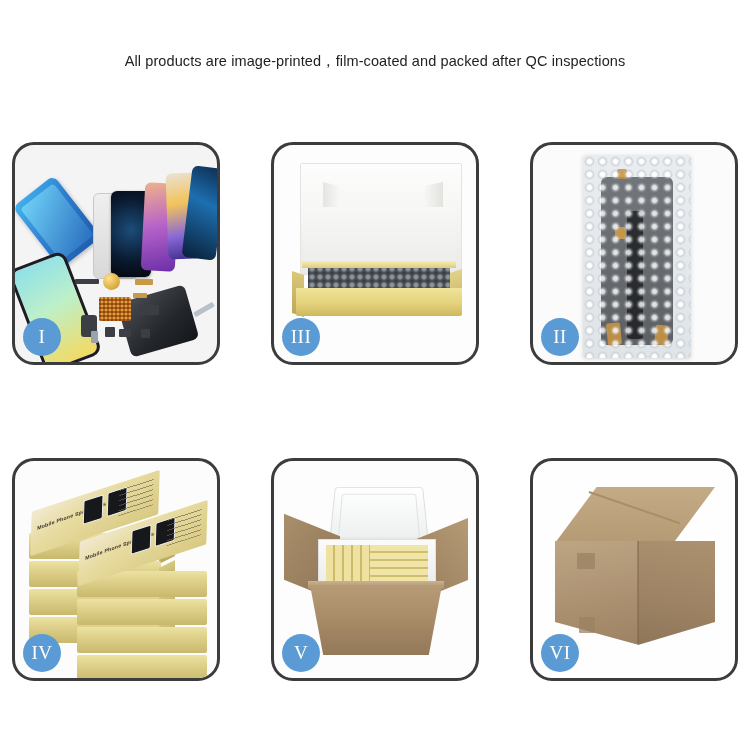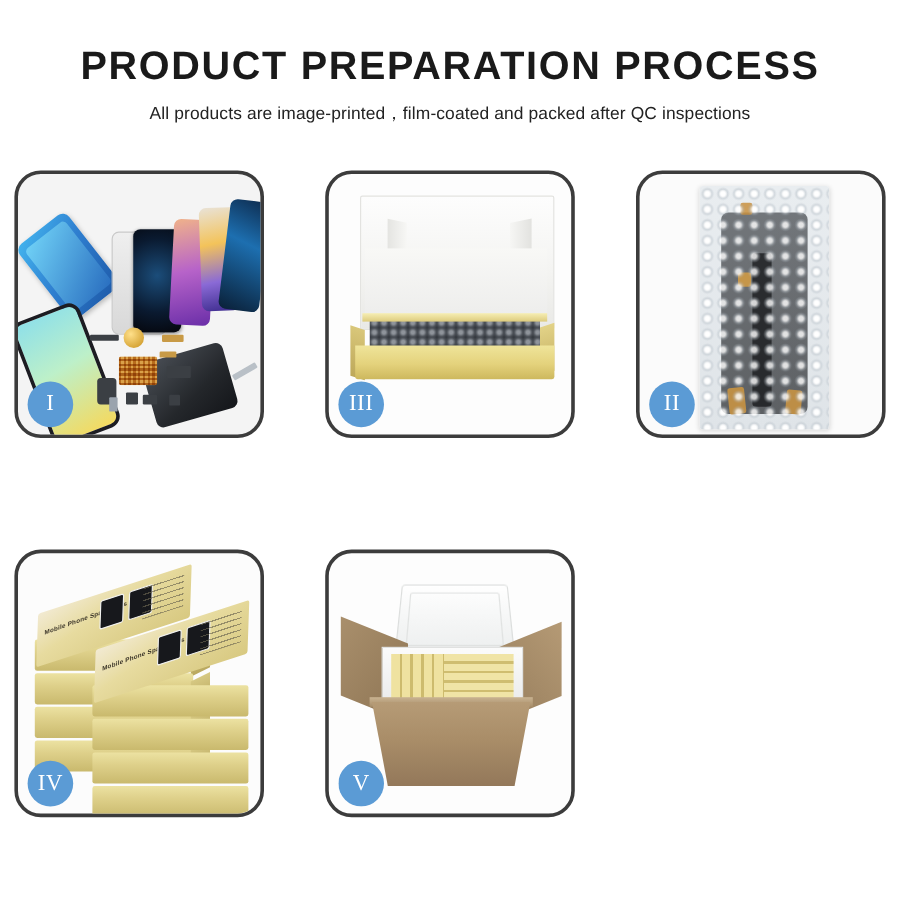--- a/index.html
+++ b/index.html
@@ -392,21 +392,20 @@
   .c-tape2 { left:46px; top:156px; width:16px; height:16px; }
   .c-edge {
     position:absolute; left:104px; top:80px; width:2px; height:102px;
     background: rgba(120,100,74,.5);
   }
 </style>
 </head>
 <body>
 
 <div class="header">
-  <h1 class="page-title">PRODUCT PREPARATION PROCESS</h1>
   <p class="page-subtitle">All products are image-printed，film-coated and packed after QC inspections</p>
 </div>
 
 <div class="process-grid">
 
   <div class="panel p1">
     <div class="panel-photo">
       <div class="phone-blue"></div>
       <div class="phone-glass"></div>
       <div class="phone-dark"></div>
@@ -510,14 +509,26 @@
       <div class="v-flapR"></div>
       <div class="v-foambox"></div>
       <div class="v-yellow"></div>
       <div class="v-yellow2"></div>
       <div class="v-rim"></div>
       <div class="v-body"></div>
     </div>
     <div class="badge">V</div>
   </div>
 
+  <div class="panel p6">
+    <div class="panel-photo">
+      <div class="c-top"></div>
+      <div class="c-top-seam"></div>
+      <div class="c-left"></div>
+      <div class="c-right"></div>
+      <div class="c-edge"></div>
+      <div class="c-tape c-tape1"></div>
+      <div class="c-tape c-tape2"></div>
+    </div>
+    <div class="badge">VI</div>
+  </div>
 
 </div>
 
 </body></html>

